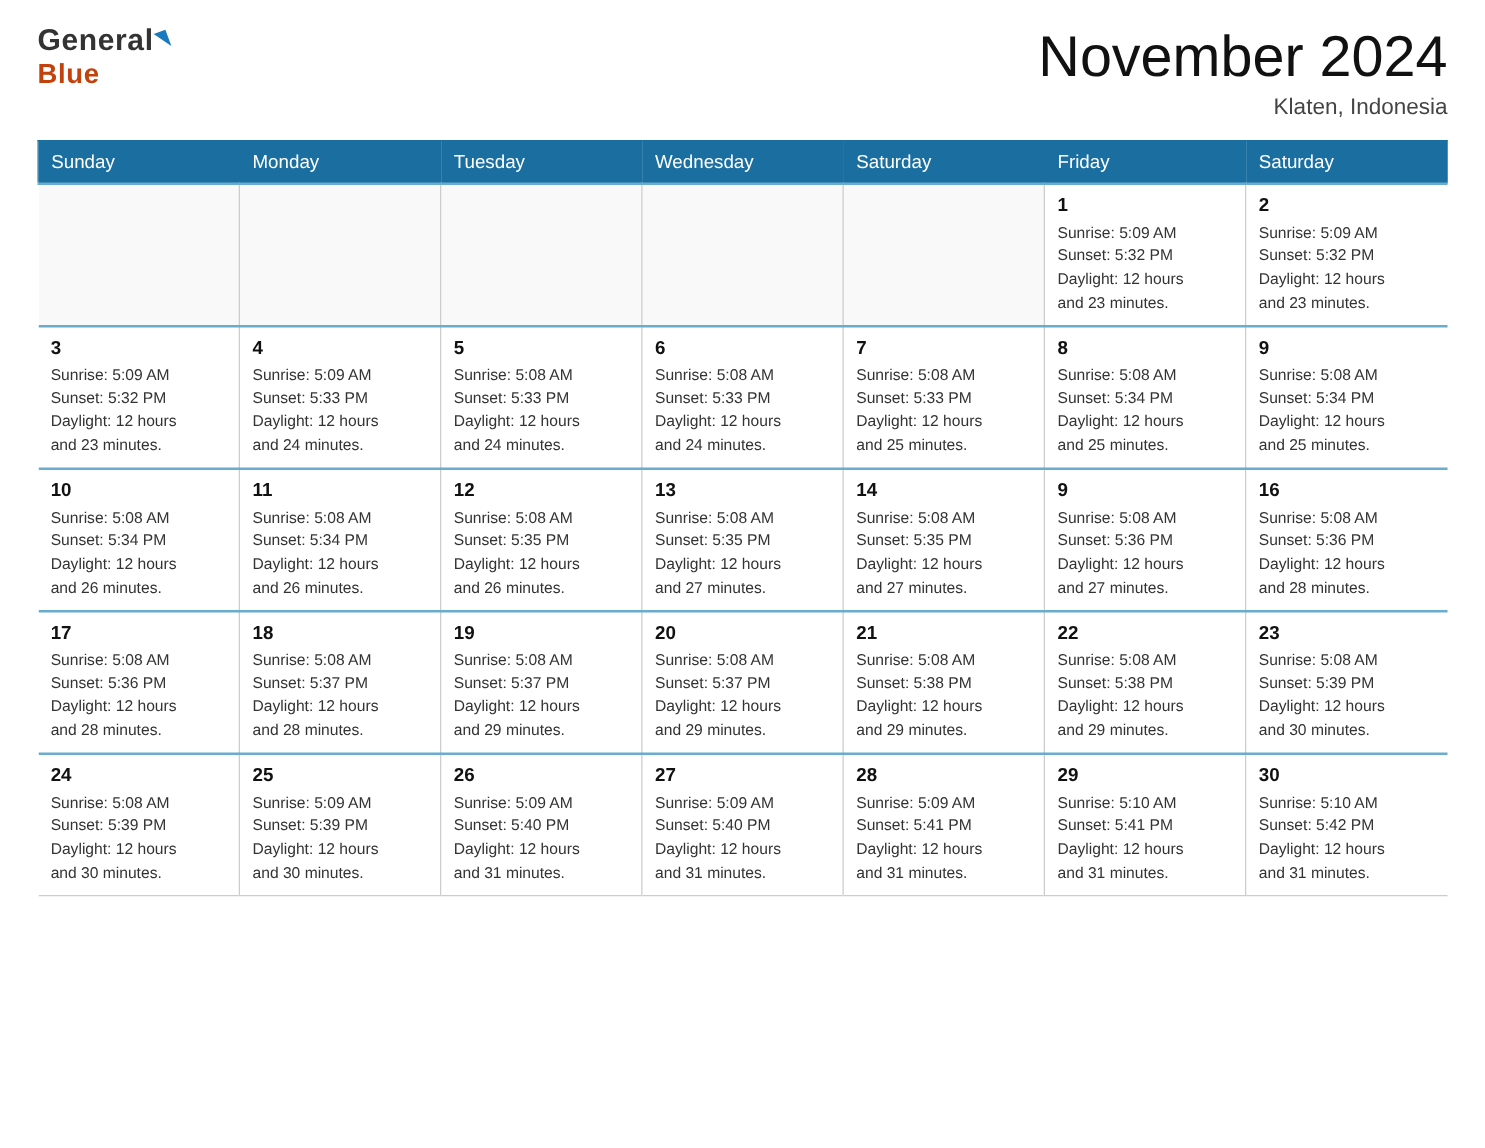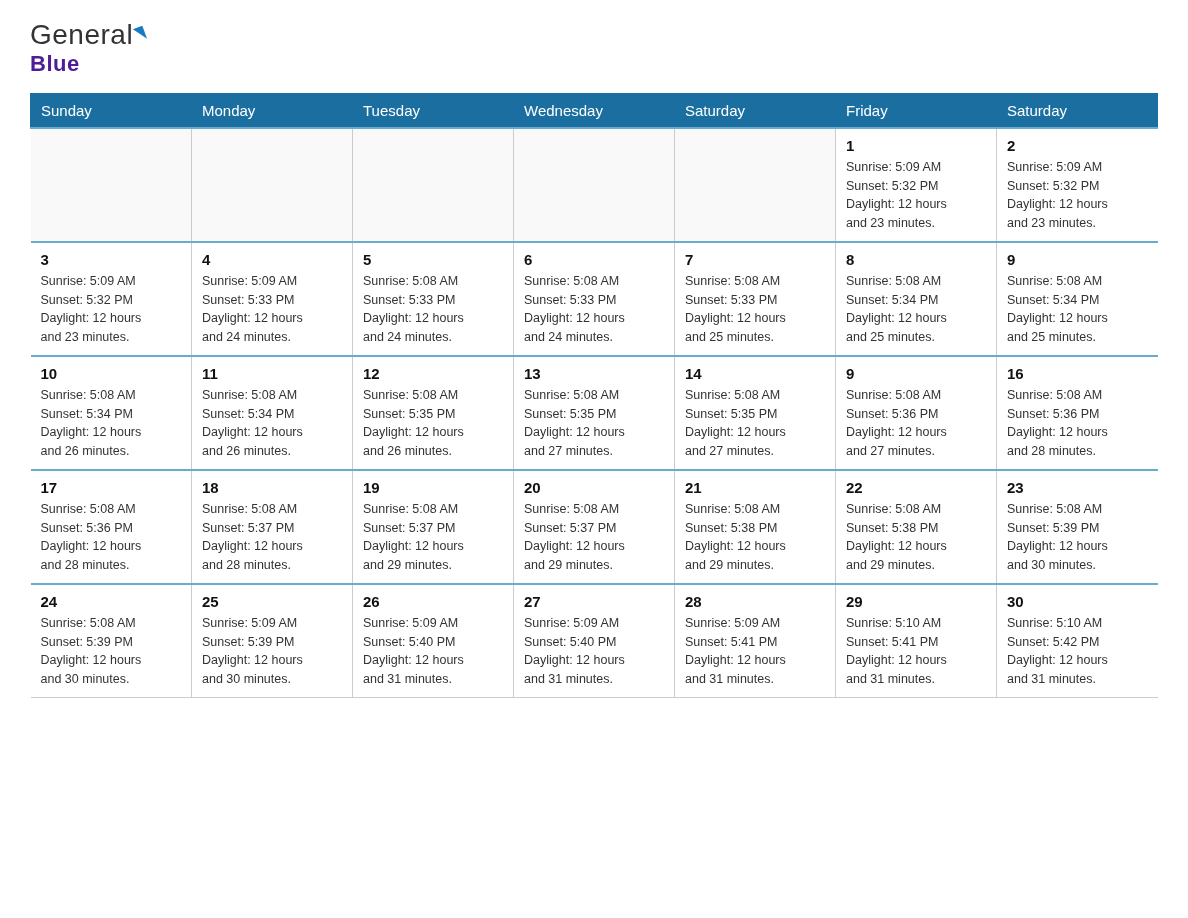--- a/index.html
+++ b/index.html
@@ -14,30 +14,30 @@
       justify-content: space-between;
       align-items: flex-start;
       margin-bottom: 16px;
     }
     .logo {
       display: flex;
       flex-direction: column;
       align-items: flex-start;
     }
     .logo-general {
-      font-size: 28px;
-      font-weight: normal;
+      font-size: 24px;
+      font-weight: bold;
       color: #333;
       letter-spacing: 0.5px;
       line-height: 1.1;
     }
     .logo-blue {
       font-size: 22px;
       font-weight: bold;
-      color: #4c1d95;
+      color: #c2410c;
       letter-spacing: 0.5px;
     }
     .logo-triangle {
       display: inline-block;
       width: 0;
       height: 0;
       border-left: 10px solid transparent;
       border-right: 0px solid transparent;
       border-top: 14px solid #1a7abf;
       margin-left: 2px;
@@ -125,20 +125,24 @@
 <div class="header">
   <div class="logo">
     <div class="logo-line">
       <span class="logo-general">General</span>
       <span class="logo-triangle"></span>
     </div>
     <div class="logo-line">
       <span class="logo-blue">Blue</span>
     </div>
   </div>
+  <div class="title-area">
+    <div class="calendar-title">November 2024</div>
+    <div class="location">Klaten, Indonesia</div>
+  </div>
 </div>
 
 <table class="calendar-table">
   <thead>
     <tr>
     <th>Sunday</th>
         <th>Monday</th>
         <th>Tuesday</th>
         <th>Wednesday</th>
         <th>Saturday</th>

